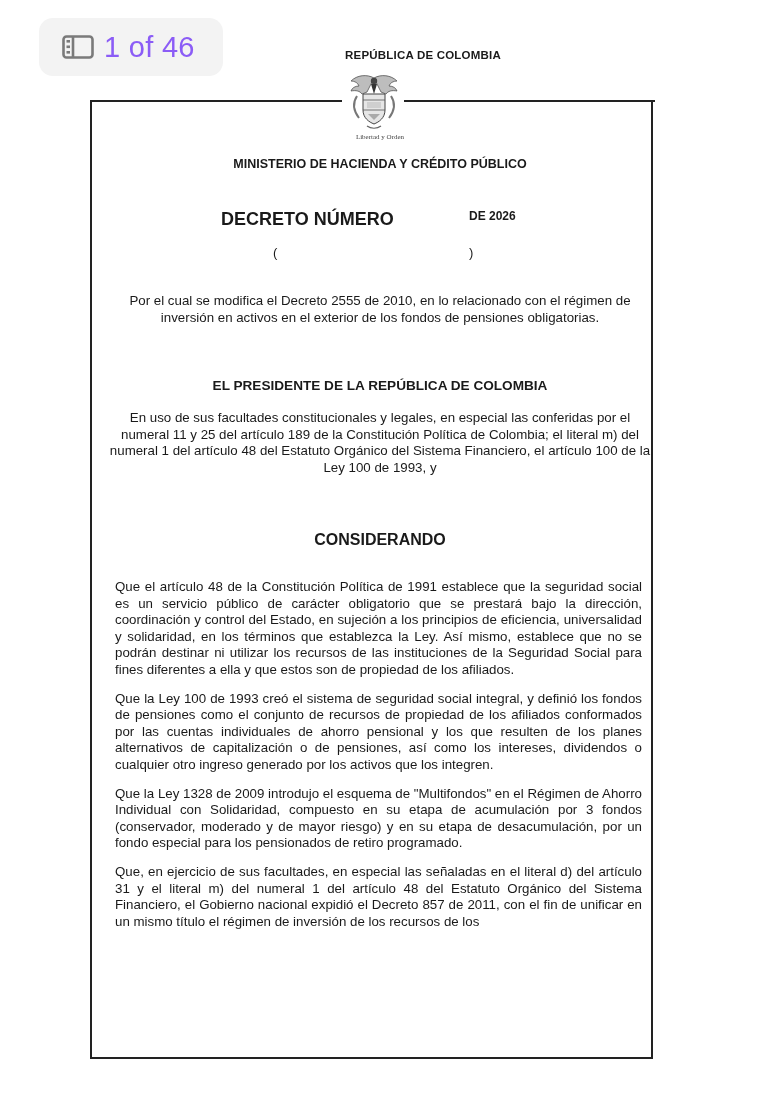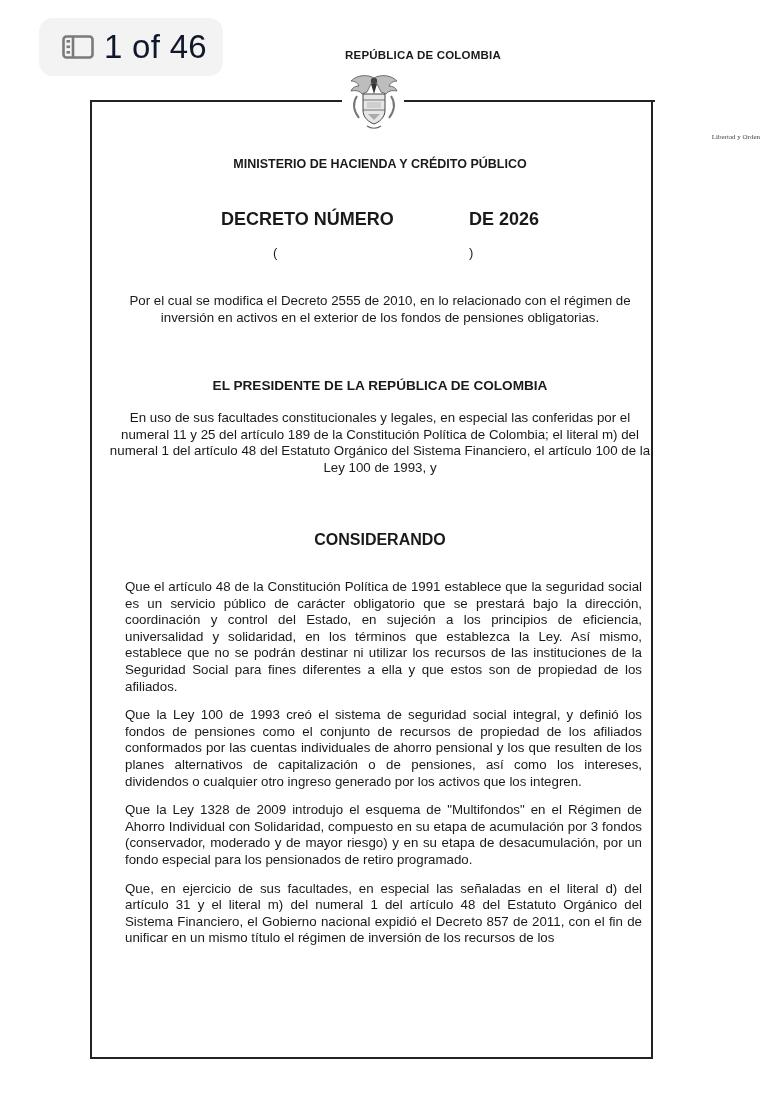--- a/index.html
+++ b/index.html
@@ -6,45 +6,45 @@
   body {
     width:760px; height:1118px; background:#ffffff; position:relative; overflow:hidden;
     font-family:"Liberation Sans", sans-serif; color:#1a1a1a;
   }
   .page-counter {
     position:absolute; left:39px; top:18px; width:184px; height:58px;
     background:#f3f3f3; border-radius:14px; display:flex; align-items:center;
     box-sizing:border-box; padding-left:23px;
   }
   .page-counter .icon { width:32px; height:24px; margin-right:10px; }
-  .page-counter .label { font-size:33px; color:#0f172a; font-weight:400; letter-spacing:0.3px; }
+  .page-counter .label { font-size:29px; color:#8b5cf6; font-weight:400; letter-spacing:0.3px; }
 
   .republic {
     position:absolute; left:0; width:760px; top:49px; text-align:center;
     font-size:11.5px; font-weight:700; letter-spacing:0.2px;margin-left:43px;
   }
   .frame {
     position:absolute; left:90px; top:101px; width:563px; height:958px;
     border:2px solid #222; border-top:none; box-sizing:border-box;
   }
   .frame-top-left { position:absolute; left:90px; top:100px; width:252px; height:2px; background:#222; }
   .frame-top-right { position:absolute; left:404px; top:100px; width:251px; height:2px; background:#222; }
   .coat {
     position:absolute; left:343px; top:72px; width:62px; height:58px;
   }
   .motto {
-    position:absolute; left:0; width:760px; top:133px; text-align:right;
+    position:absolute; left:0; width:760px; top:133px; text-align:center;
     font-size:7px; color:#444; font-family:"Liberation Serif", serif;
   }
   .ministry {
     position:absolute; left:0; width:760px; top:157px; text-align:center;
     font-size:12.5px; font-weight:700;
   }
   .decree-num { position:absolute; left:221px; top:209px; font-size:18px; font-weight:700; }
-  .decree-year { position:absolute; left:469px; top:209px; font-size:18px; font-weight:700; }
+  .decree-year { position:absolute; left:469px; top:209px; font-size:12px; font-weight:700; }
   .paren-open { position:absolute; left:273px; top:245px; font-size:13px; }
   .paren-close { position:absolute; left:469px; top:245px; font-size:13px; }
 
   .summary {
     position:absolute; left:120px; width:520px; top:293px; text-align:center;
     font-size:13.3px; line-height:16.6px;
   }
   .president {
     position:absolute; left:0; width:760px; top:378px; text-align:center;
     font-size:13.6px; font-weight:700;
@@ -54,21 +54,21 @@
     font-size:13.3px; line-height:16.6px;
   }
   .considering {
     position:absolute; left:0; width:760px; top:531px; text-align:center;
     font-size:16px; font-weight:700;
   }
   .body-text {
     position:absolute; left:109px; width:533px; top:579px;
     font-size:13.3px; line-height:16.6px; text-align:justify;
   }
-  .body-text p { margin:0 0 12px 16px; }
+  .body-text p { margin:0 0 12px 6px; }
 </style>
 </head>
 <body>
 
 <div class="page-counter">
   <svg class="icon" viewBox="0 0 32 24">
     <rect x="1.5" y="1.5" width="29" height="21" rx="3" fill="none" stroke="#7a7a7a" stroke-width="2.6"></rect>
     <line x1="11" y1="1.5" x2="11" y2="22.5" stroke="#7a7a7a" stroke-width="2.6"></line>
     <rect x="4.5" y="5" width="3.5" height="2.6" fill="#7a7a7a"></rect>
     <rect x="4.5" y="10.5" width="3.5" height="2.6" fill="#7a7a7a"></rect>

